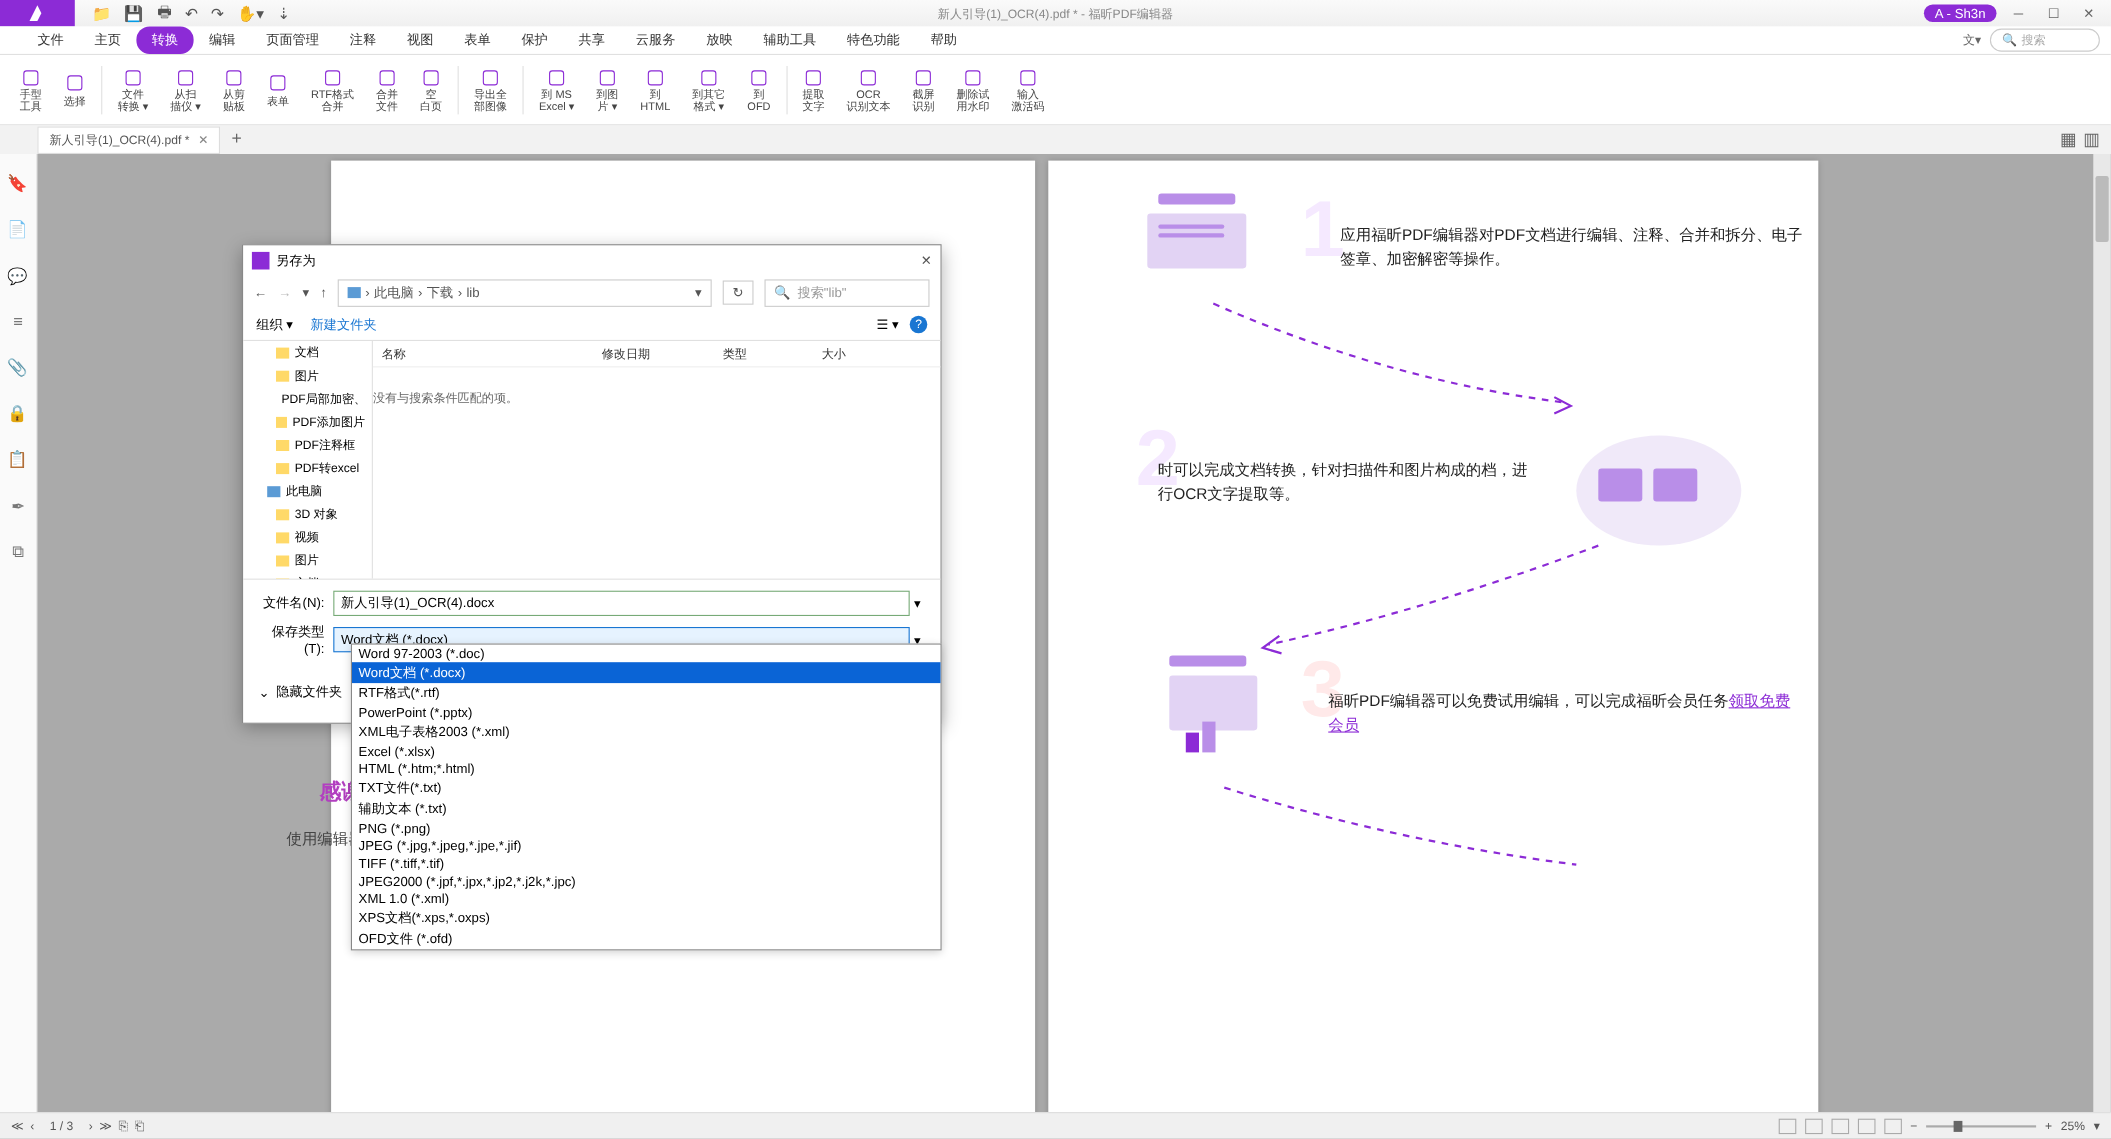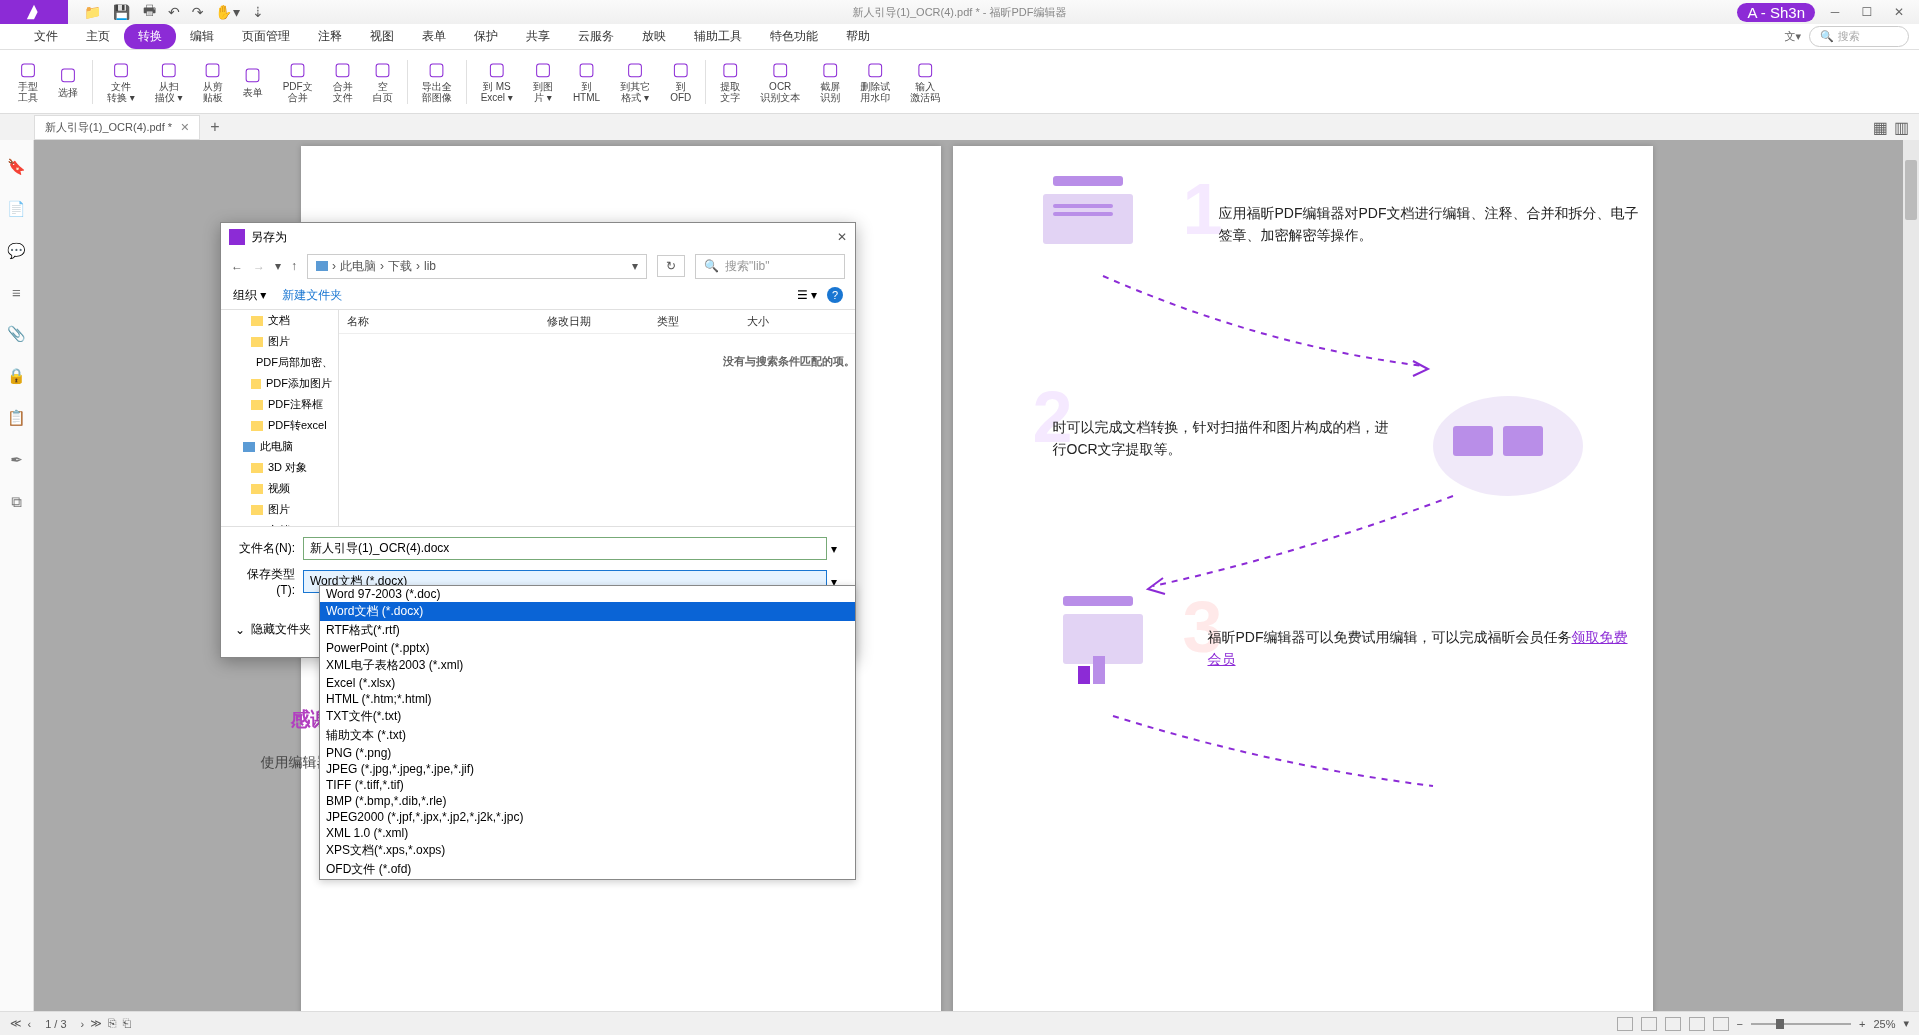--- a/index.html
+++ b/index.html
@@ -6,21 +6,21 @@
 body { width: 1919px; height: 1035px; background: #f5f5f5; position: relative; overflow: hidden; }
 
 
 .titlebar { height: 24px; background: linear-gradient(to bottom, #fafafa, #f0f0f0); display: flex; align-items: center; position: relative; }
 .titlebar-logo { width: 68px; height: 24px; background: #8c2bd6; display: flex; align-items: center; justify-content: center; }
 .titlebar-logo svg { width: 18px; height: 18px; }
 .titlebar-icons { display: flex; gap: 12px; padding-left: 16px; align-items: center; }
 .titlebar-icons span { font-size: 14px; color: #555; cursor: pointer; }
 .titlebar-center { position: absolute; left: 50%; transform: translateX(-50%); font-size: 11px; color: #888; }
 .titlebar-right { position: absolute; right: 8px; display: flex; align-items: center; gap: 8px; }
-.user-badge { background: #8c2bd6; color: #fff; padding: 1px 10px; border-radius: 10px; font-size: 15px; }
+.user-badge { background: #8c2bd6; color: #fff; padding: 1px 10px; border-radius: 10px; font-size: 12px; }
 .win-btn { width: 24px; height: 20px; display: flex; align-items: center; justify-content: center; font-size: 12px; color: #666; cursor: pointer; }
 
 
 .menubar { height: 26px; background: #fff; display: flex; align-items: center; padding-left: 20px; gap: 0; border-bottom: 1px solid #e0e0e0; position: relative; }
 .menubar-item { padding: 4px 14px; font-size: 12px; color: #333; cursor: pointer; }
 .menubar-item.active { background: #8c2bd6; color: #fff; border-radius: 12px; }
 .menubar-right { position: absolute; right: 10px; display: flex; align-items: center; gap: 8px; }
 .menubar-search { border: 1px solid #ccc; border-radius: 12px; padding: 2px 10px; font-size: 11px; width: 100px; display: flex; align-items: center; gap: 4px; color: #aaa; }
 
 
@@ -72,21 +72,21 @@
 .help-icon { width: 16px; height: 16px; background: #1976d2; color: #fff; border-radius: 50%; display: flex; align-items: center; justify-content: center; font-size: 11px; }
 .dialog-body { display: flex; height: 218px; border-top: 1px solid #e0e0e0; border-bottom: 1px solid #e0e0e0; }
 .dialog-tree { width: 118px; border-right: 1px solid #e0e0e0; overflow-y: scroll; font-size: 11px; }
 .tree-item { padding: 3px 6px 3px 22px; display: flex; align-items: center; gap: 5px; cursor: pointer; white-space: nowrap; }
 .tree-item.l2 { padding-left: 30px; }
 .folder-ico { width: 12px; height: 10px; background: #ffd968; display: inline-block; }
 .pc-ico { width: 12px; height: 10px; background: #5b9bd5; display: inline-block; }
 .dialog-files { flex: 1; position: relative; }
 .files-header { display: flex; font-size: 11px; color: #333; padding: 4px 0; border-bottom: 1px solid #eee; }
 .files-header div { padding: 0 8px; }
-.files-empty { text-align: right; font-size: 11px; color: #666; padding-top: 20px; font-weight: bold; }
+.files-empty { text-align: left; font-size: 11px; color: #666; padding-top: 20px; }
 
 .dialog-fields { padding: 10px 14px; font-size: 12px; }
 .field-row { display: flex; align-items: center; margin-bottom: 6px; justify-content: space-between; }
 .field-row label { width: 60px; text-align: right; margin-right: 8px; }
 .field-row .field-input { flex: 1; border: 1px solid #7a7; background: #fff; padding: 2px 6px; font-size: 12px; }
 .field-row .field-select { flex: 1; border: 1px solid #1976d2; background: #e6f3ff; padding: 2px 6px; font-size: 12px; position: relative; }
 .dialog-bottom { display: flex; align-items: center; padding: 8px 14px; font-size: 12px; }
 .dialog-bottom .chev { margin-right: 6px; }
 
 
@@ -185,21 +185,21 @@
       <div class="icon">▢</div>
       <div style="white-space: pre-line; text-align: center;">从剪
 贴板</div>
     </div>
     <div class="ribbon-item">
       <div class="icon">▢</div>
       <div style="white-space: pre-line; text-align: center;">表单</div>
     </div>
     <div class="ribbon-item">
       <div class="icon">▢</div>
-      <div style="white-space: pre-line; text-align: center;">PDF文
+      <div style="white-space: pre-line; text-align: center;">RTF格式
 合并</div>
     </div>
     <div class="ribbon-item">
       <div class="icon">▢</div>
       <div style="white-space: pre-line; text-align: center;">合并
 文件</div>
     </div>
     <div class="ribbon-item">
       <div class="icon">▢</div>
       <div style="white-space: pre-line; text-align: center;">空
@@ -460,21 +460,20 @@
     <div class="dropdown-item">RTF格式(*.rtf)</div>
     <div class="dropdown-item">PowerPoint (*.pptx)</div>
     <div class="dropdown-item">XML电子表格2003 (*.xml)</div>
     <div class="dropdown-item">Excel (*.xlsx)</div>
     <div class="dropdown-item">HTML (*.htm;*.html)</div>
     <div class="dropdown-item">TXT文件(*.txt)</div>
     <div class="dropdown-item">辅助文本 (*.txt)</div>
     <div class="dropdown-item">PNG (*.png)</div>
     <div class="dropdown-item">JPEG (*.jpg,*.jpeg,*.jpe,*.jif)</div>
     <div class="dropdown-item">TIFF (*.tiff,*.tif)</div>
-    <div class="dropdown-item">BMP (*.bmp,*.dib,*.rle)</div>
     <div class="dropdown-item">JPEG2000 (*.jpf,*.jpx,*.jp2,*.j2k,*.jpc)</div>
     <div class="dropdown-item">XML 1.0 (*.xml)</div>
     <div class="dropdown-item">XPS文档(*.xps,*.oxps)</div>
     <div class="dropdown-item">OFD文件 (*.ofd)</div>
   </div>
 
 <div class="statusbar">
   <div class="nav-btns">
     <span>≪</span>
     <span>‹</span>

